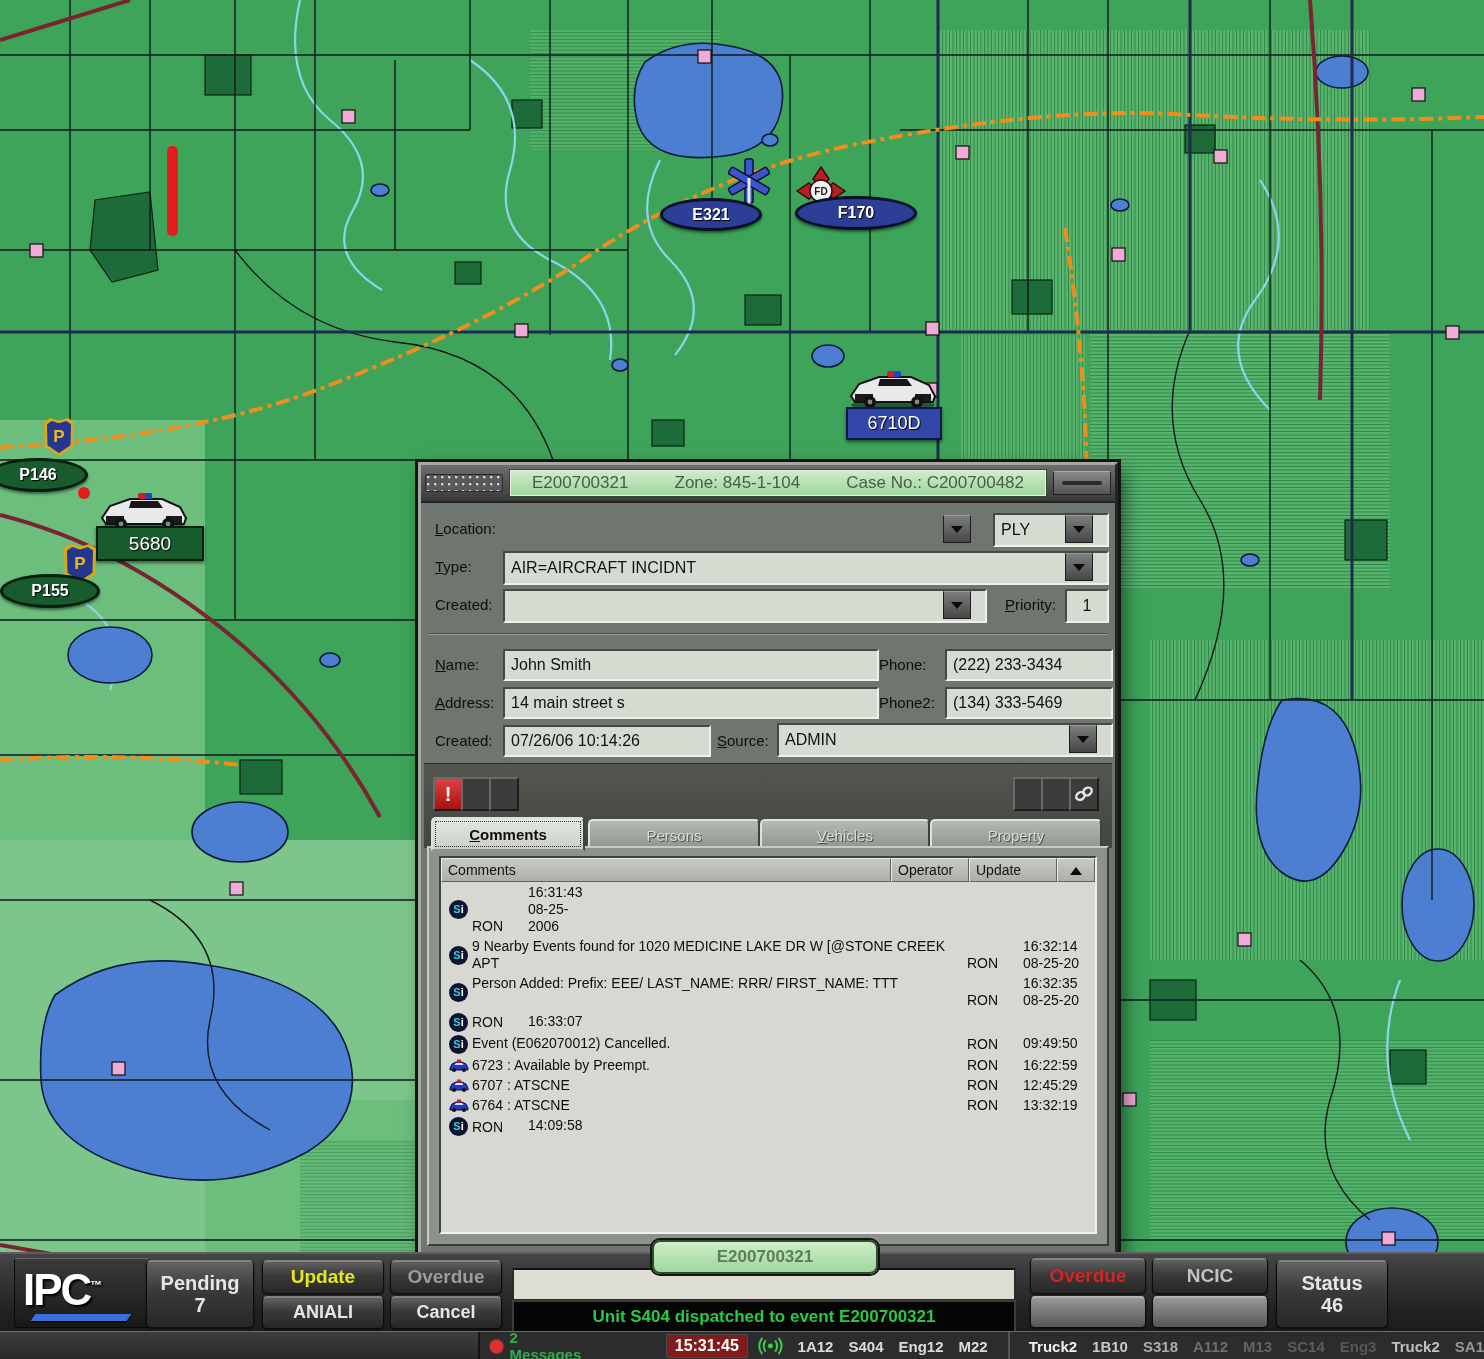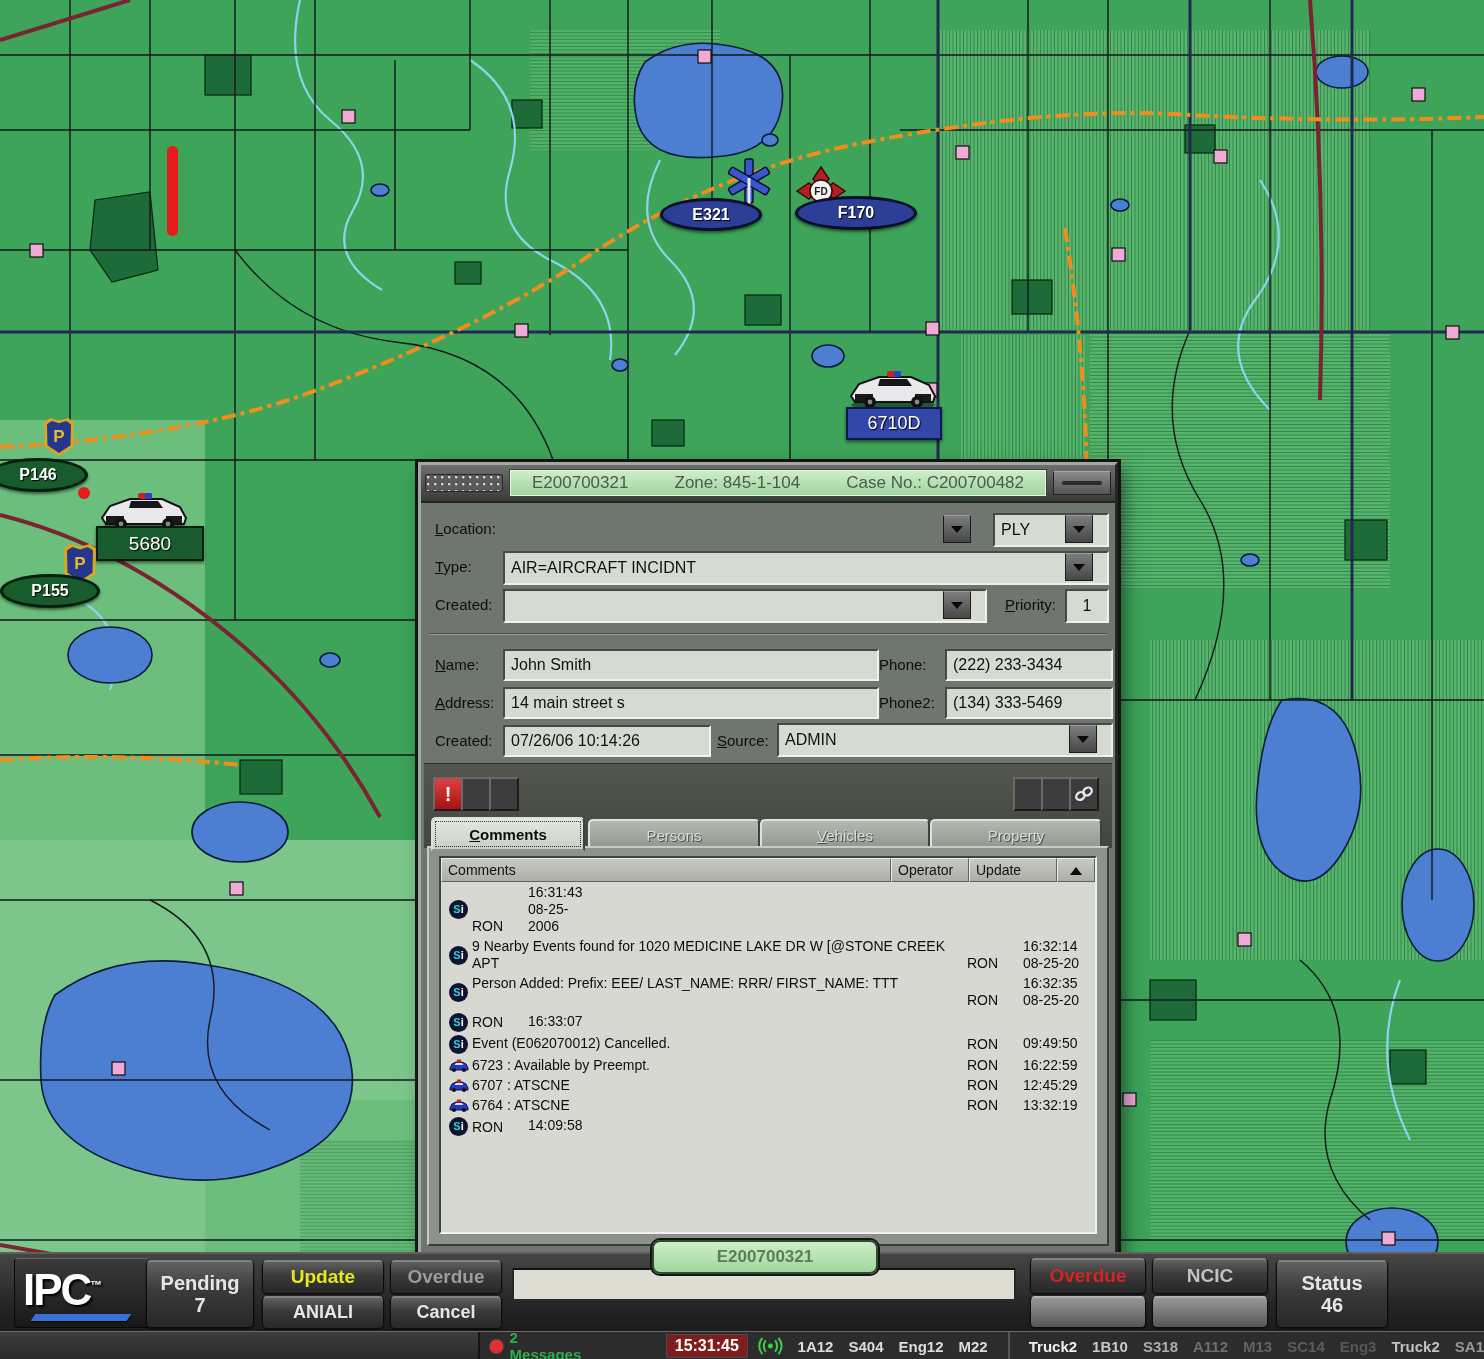--- a/index.html
+++ b/index.html
@@ -555,20 +555,23 @@
         <span>NCIC</span>
       </div>
     <div class="tbtn blank" style="left:1152px;top:42px;width:114px;height:30px;"></div>
     <div class="tbtn two-line" style="left:1276px;top:6px;width:110px;height:66px;font-size:20px;">
       <span>Status</span>
       <span>46</span>
       </div>
   </div>
   <div class="readout">
     <span></span></div>
+  <div class="msgbar">
+    <span>Unit S404 dispatched to event E200700321</span>
+    </div>
 
   <div class="statusbar">
     <div class="sb-spacer"></div>
     <div class="sb-msg">
       <span class="dot"></span>
       <span>2 Messages</span>
       </div>
     <div class="sb-time"><span>15:31:45</span></div>
     <svg width="26" height="20" viewBox="0 0 26 20" style="margin-left:10px;">
       <g stroke="#3ecf4e" stroke-width="2" fill="none">

